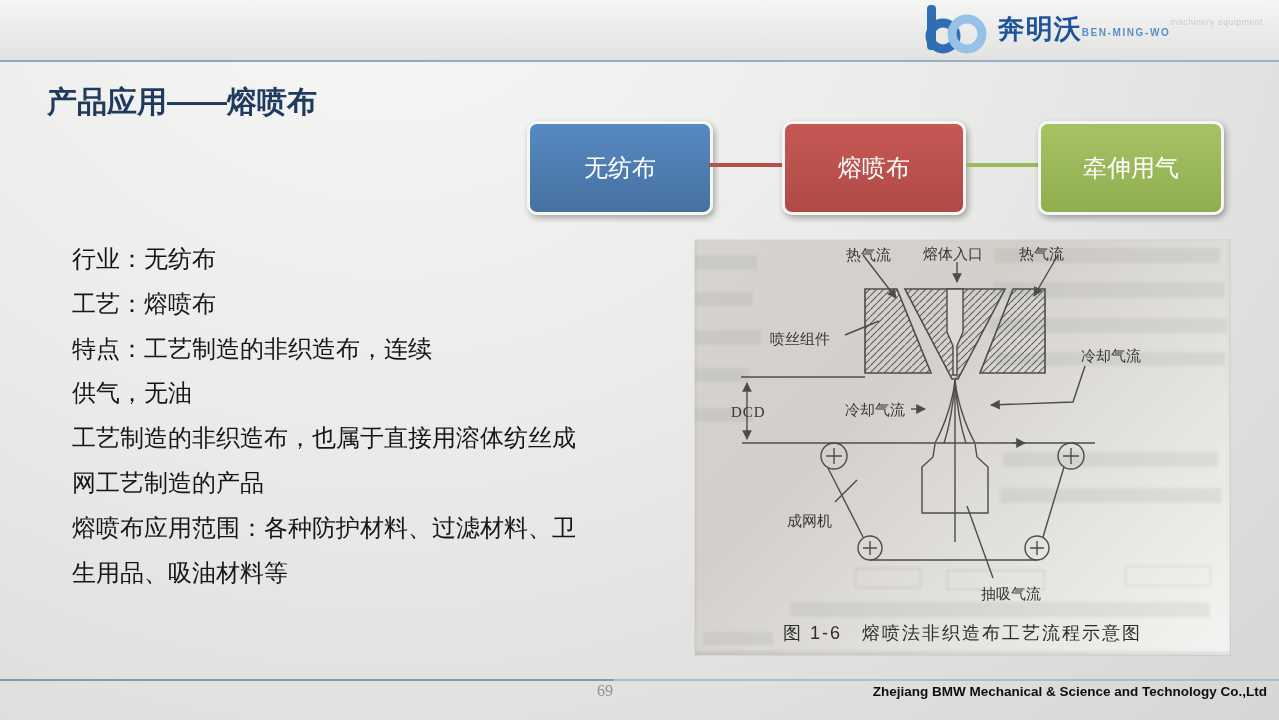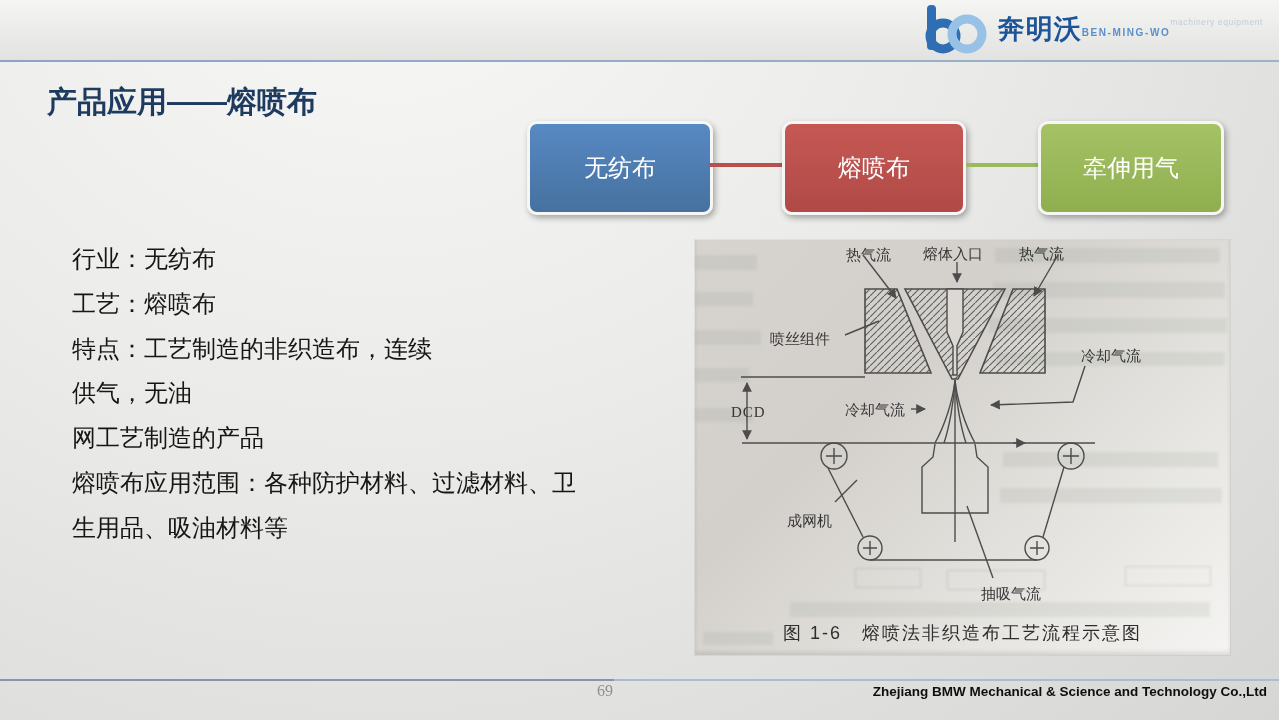--- a/index.html
+++ b/index.html
@@ -77,20 +77,21 @@
   <div class="conn conn-red"></div>
   <div class="flow-box box-red">熔喷布</div>
   <div class="conn conn-green"></div>
   <div class="flow-box box-green">牵伸用气</div>
 
   <div class="body-text">
     <div>行业：无纺布</div>
     <div>工艺：熔喷布</div>
     <div>特点：工艺制造的非织造布，连续</div>
     <div>供气，无油</div>
+    <div>工艺制造的非织造布，也属于直接用溶体纺丝成</div>
     <div>网工艺制造的产品</div>
     <div>熔喷布应用范围：各种防护材料、过滤材料、卫</div>
     <div>生用品、吸油材料等</div>
   </div>
 
   <div class="figure">
 
     <div class="bleed" style="left:300px;top:8px;width:225px;height:15px"></div>
     <div class="bleed" style="left:298px;top:42px;width:232px;height:16px"></div>
     <div class="bleed" style="left:294px;top:78px;width:238px;height:15px"></div>

